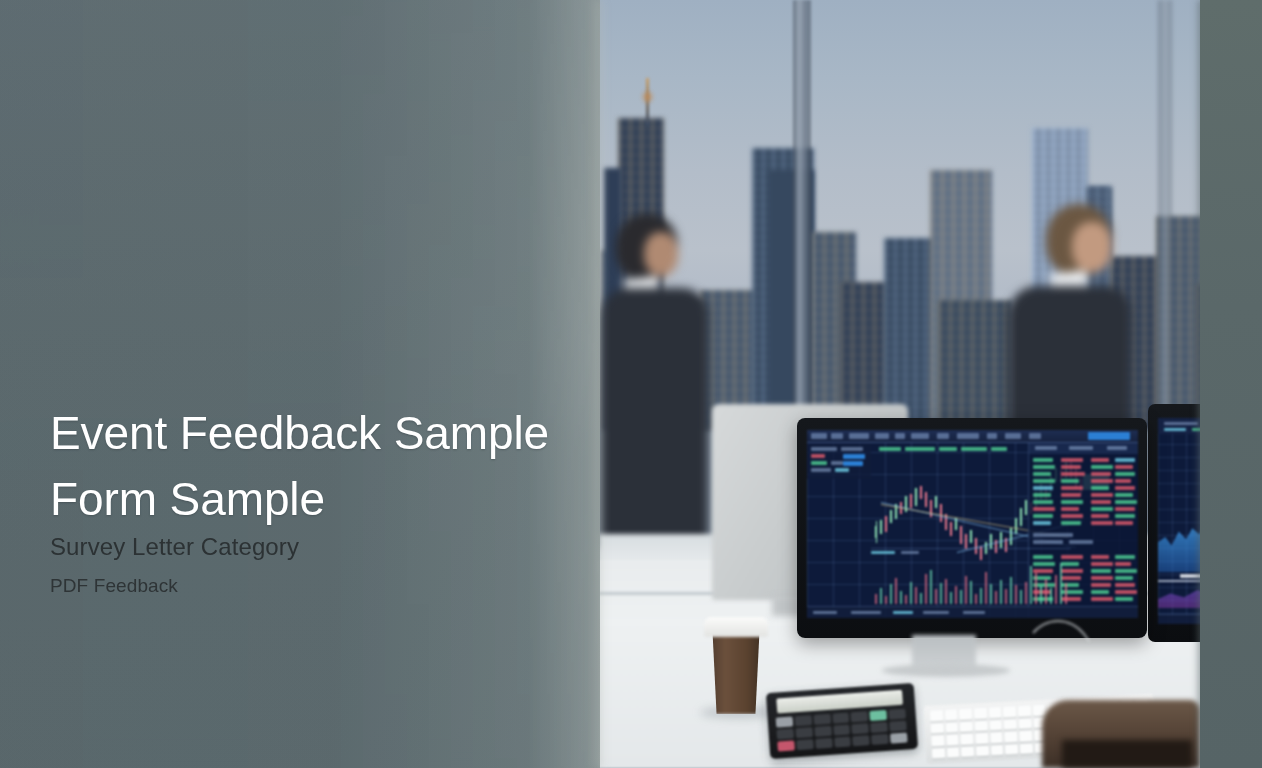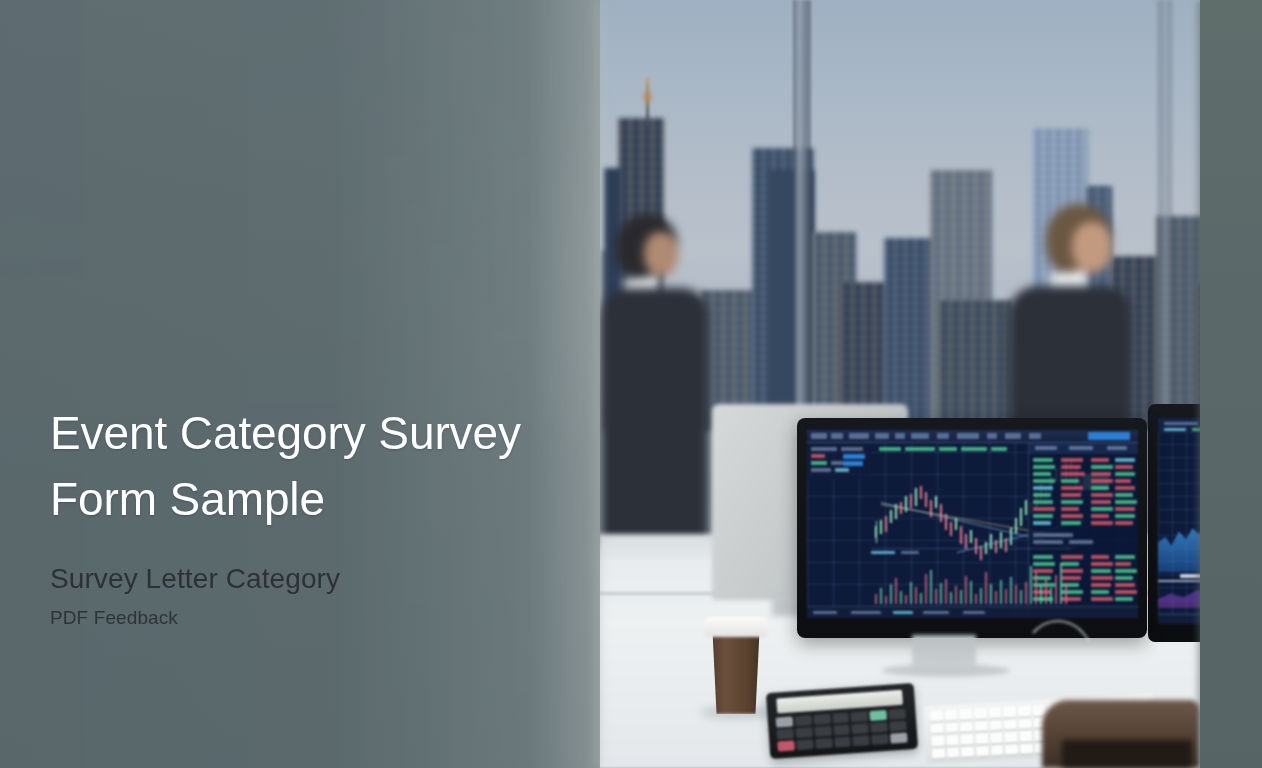--- a/index.html
+++ b/index.html
@@ -515,22 +515,21 @@
   .title {
     font-size: 46px;
     font-weight: 400;
     line-height: 66px;
     color: #ffffff;
     letter-spacing: -0.1px;
     text-shadow: 0 1px 2px rgba(40,50,54,.35);
     white-space: pre-line;
   }
   .subtitle {
-    margin-top: 32px;
-    font-size: 28px;
+    font-size: 24px;
     font-weight: 400;
     line-height: 30px;
     color: #2c3234;
     letter-spacing: 0.1px;
   }
   .pdf {
     margin-top: 12px;
     font-size: 19px;
     font-weight: 400;
     line-height: 24px;
@@ -972,19 +971,19 @@
 
   <div class="left-panel">
     <div class="left-panel-tint"></div>
   </div>
   <div class="panel-edge"></div>
 
   <div class="right-band-edge"></div>
   <div class="right-band"></div>
 
   <div class="text-block">
-    <div class="title">Event Category Survey
+    <div class="title">Event Feedback Sample
 Form Sample</div>
     <div class="subtitle">Survey Letter Category</div>
     <div class="pdf">PDF Feedback</div>
   </div>
 
 </div>
 
 </body></html>

